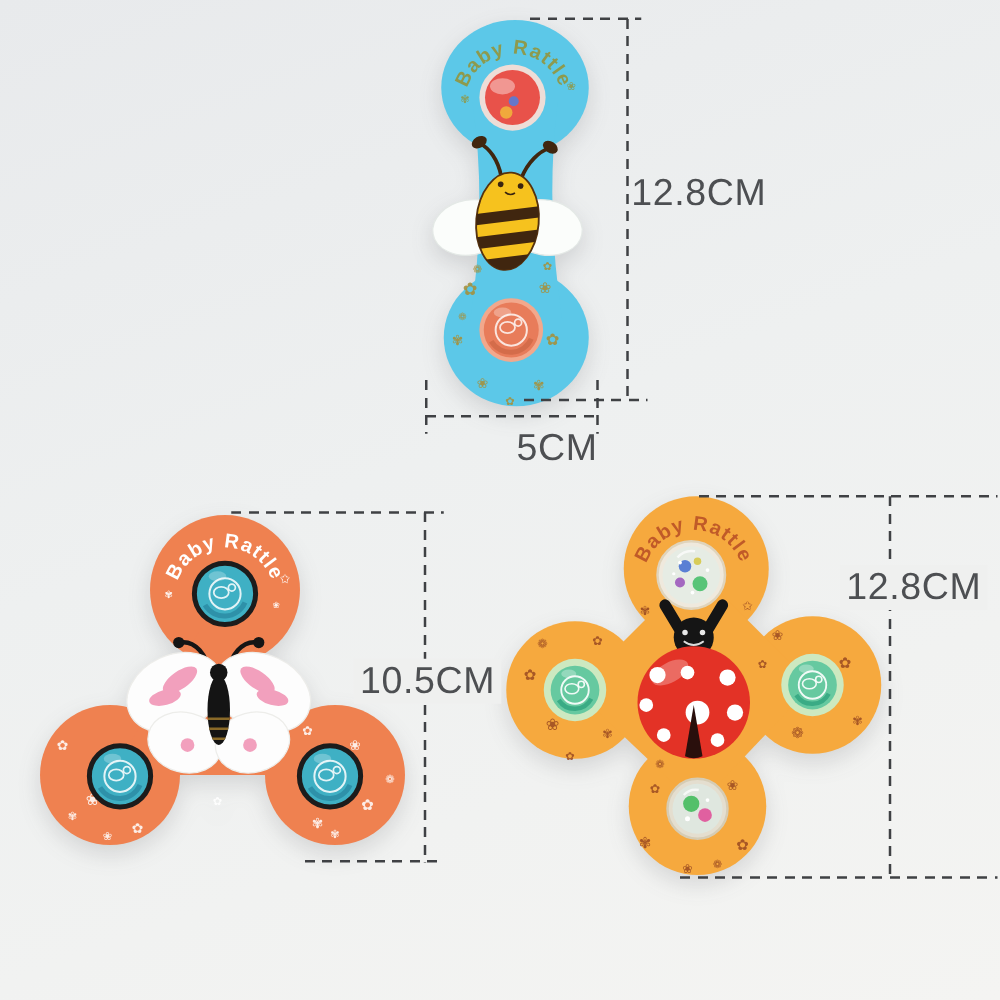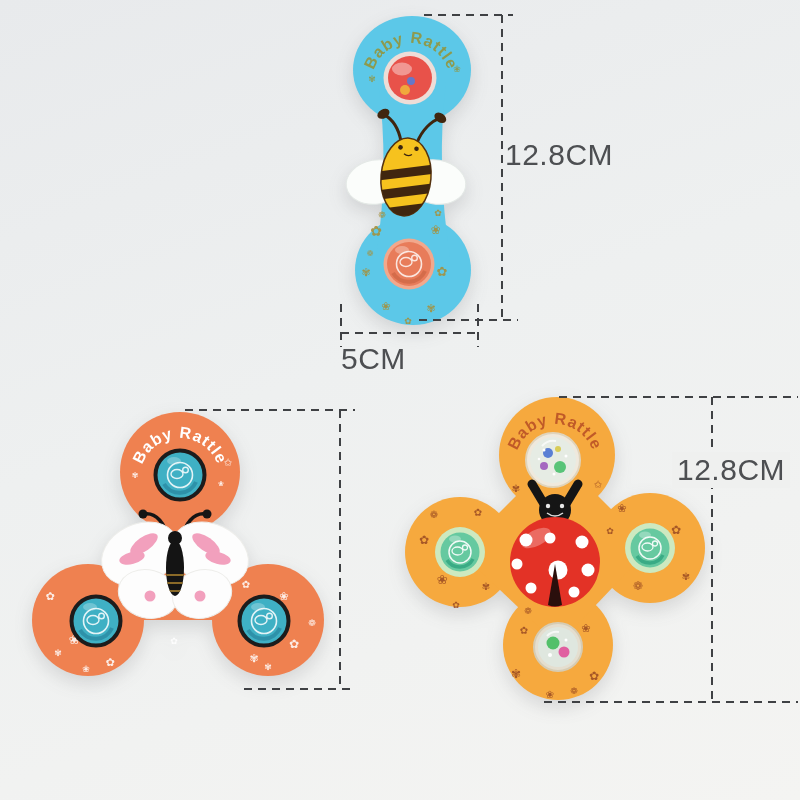--- a/index.html
+++ b/index.html
@@ -12,21 +12,21 @@
   .toy{position:absolute;z-index:1;filter:drop-shadow(0 7px 9px rgba(60,60,70,.16));}
   .toy-bee{left:336px;top:12px;}
   .toy-butterfly{left:22px;top:402px;}
   .toy-ladybug{left:398px;top:392px;}
   .dim-v{position:absolute;width:2px;z-index:2;
     background:repeating-linear-gradient(180deg,#3f4144 0 8px,transparent 8px 14px);}
   .dim-h{position:absolute;height:2px;z-index:2;
     background:repeating-linear-gradient(90deg,#3f4144 0 8px,transparent 8px 14px);}
   .dim-label{position:absolute;z-index:3;color:#4d4f52;font-size:30px;line-height:1;letter-spacing:.5px;}
   .bg-patch{background:#eff0ef;padding:3px 5px;}
-  .center{text-align:left;}
+  .center{text-align:right;}
   svg text.arc{font-family:"Liberation Sans", sans-serif;font-weight:bold;}
   svg text.pat{font-family:"DejaVu Sans", sans-serif;}
 </style>
 </head>
 <body>
 
 <div class="scene">
 
   <svg class="toy toy-bee" width="152" height="318" viewBox="0 0 152 318">
     <defs>
@@ -278,19 +278,20 @@
   <div class="dim-label" style="left:505px;top:140px;">12.8CM</div>
 
   <div class="dim-h" style="left:341px;top:332px;width:137px;"></div>
   <div class="dim-v" style="left:340px;top:304px;height:43px;"></div>
   <div class="dim-v" style="left:477px;top:304px;height:43px;"></div>
   <div class="dim-label center" style="left:341px;top:344px;width:137px;">5CM</div>
 
   <div class="dim-v" style="left:339px;top:410px;height:280px;"></div>
   <div class="dim-h" style="left:185px;top:409px;width:170px;"></div>
   <div class="dim-h" style="left:244px;top:688px;width:111px;"></div>
+  <div class="dim-label bg-patch" style="left:283px;top:527px;">10.5CM</div>
 
   <div class="dim-v" style="left:711px;top:397px;height:306px;"></div>
   <div class="dim-h" style="left:559px;top:396px;width:239px;"></div>
   <div class="dim-h" style="left:544px;top:701px;width:254px;"></div>
   <div class="dim-label bg-patch" style="left:672px;top:452px;">12.8CM</div>
 
 </div>
 
 </body></html>

